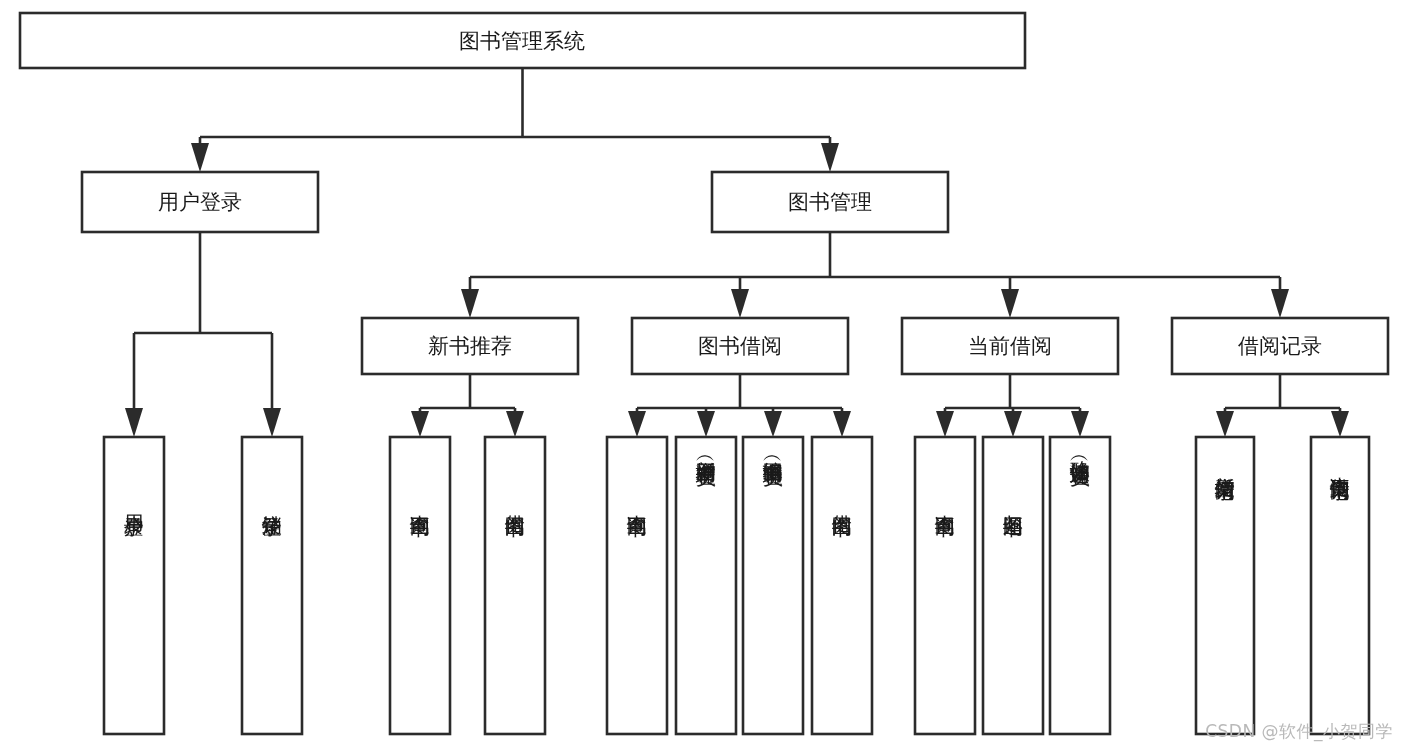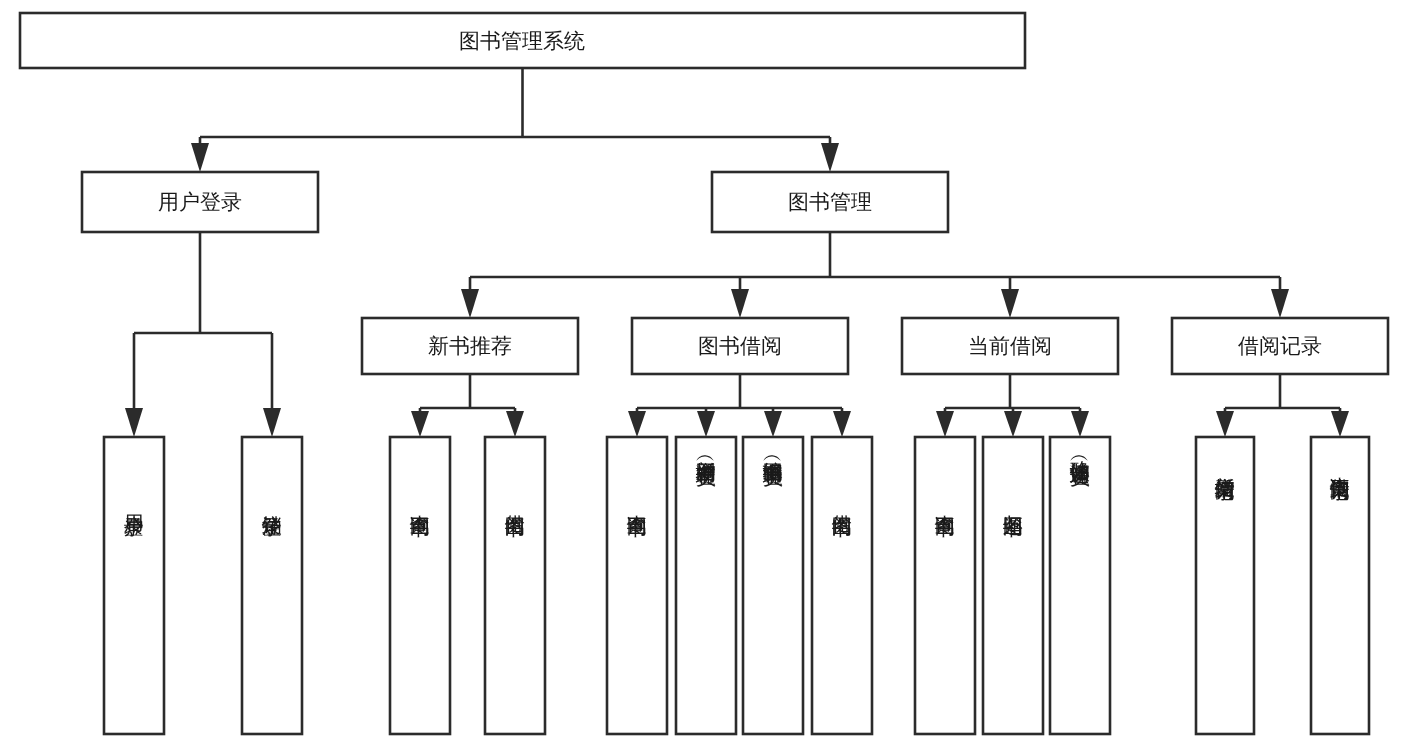--- a/index.html
+++ b/index.html
@@ -243,14 +243,15 @@
   <div class="vert-text-wrap" style="left:1050px; top:437px; width:60px; height:297px;">
     <span class="vert-text" style="margin-top:8px;">确认归还（管理员）</span>
   </div>
   <div class="vert-text-wrap" style="left:1196px; top:437px; width:58px; height:297px;">
     <span class="vert-text" style="margin-top:24px;">新增借阅记录</span>
   </div>
   <div class="vert-text-wrap" style="left:1311px; top:437px; width:58px; height:297px;">
     <span class="vert-text" style="margin-top:24px;">查询借阅记录</span>
   </div>
 
+  <div class="watermark">CSDN @软件_小贺同学</div>
 
 </div>
 
 </body></html>

